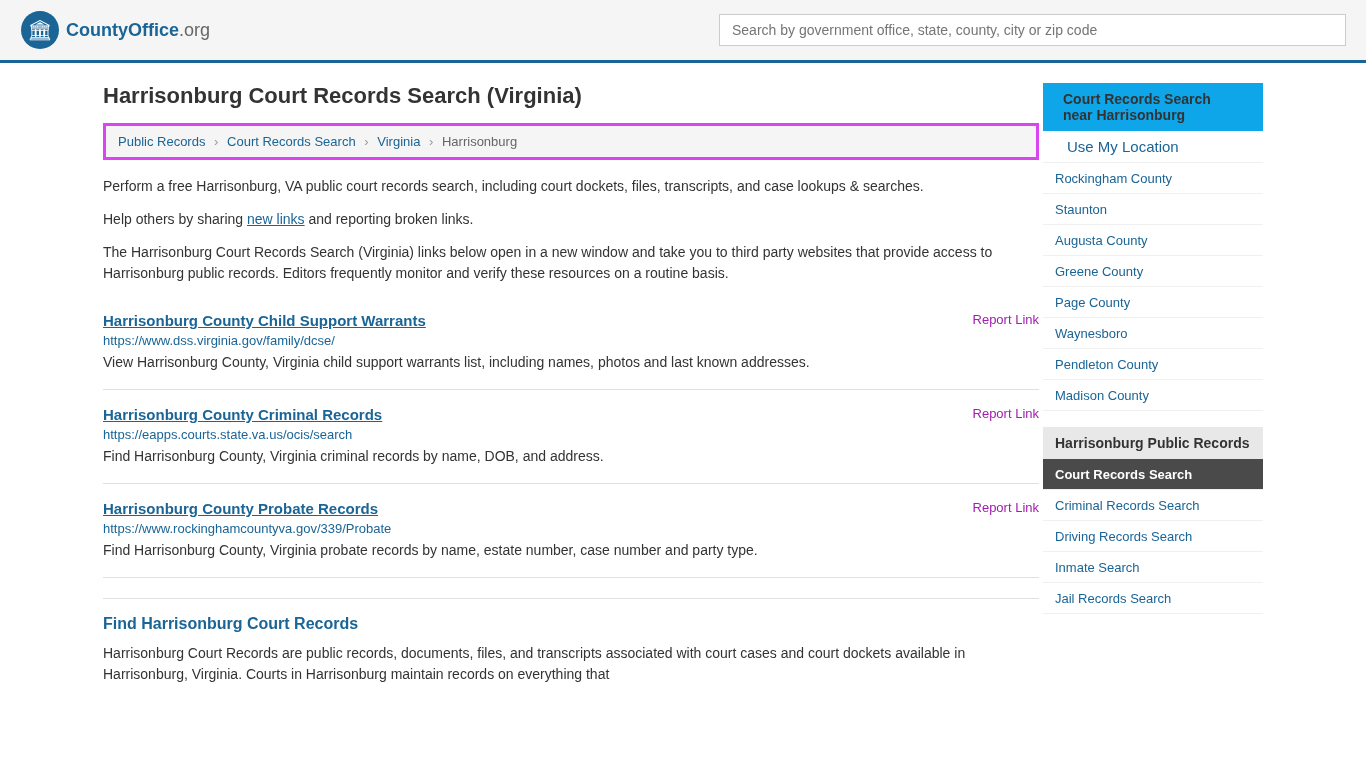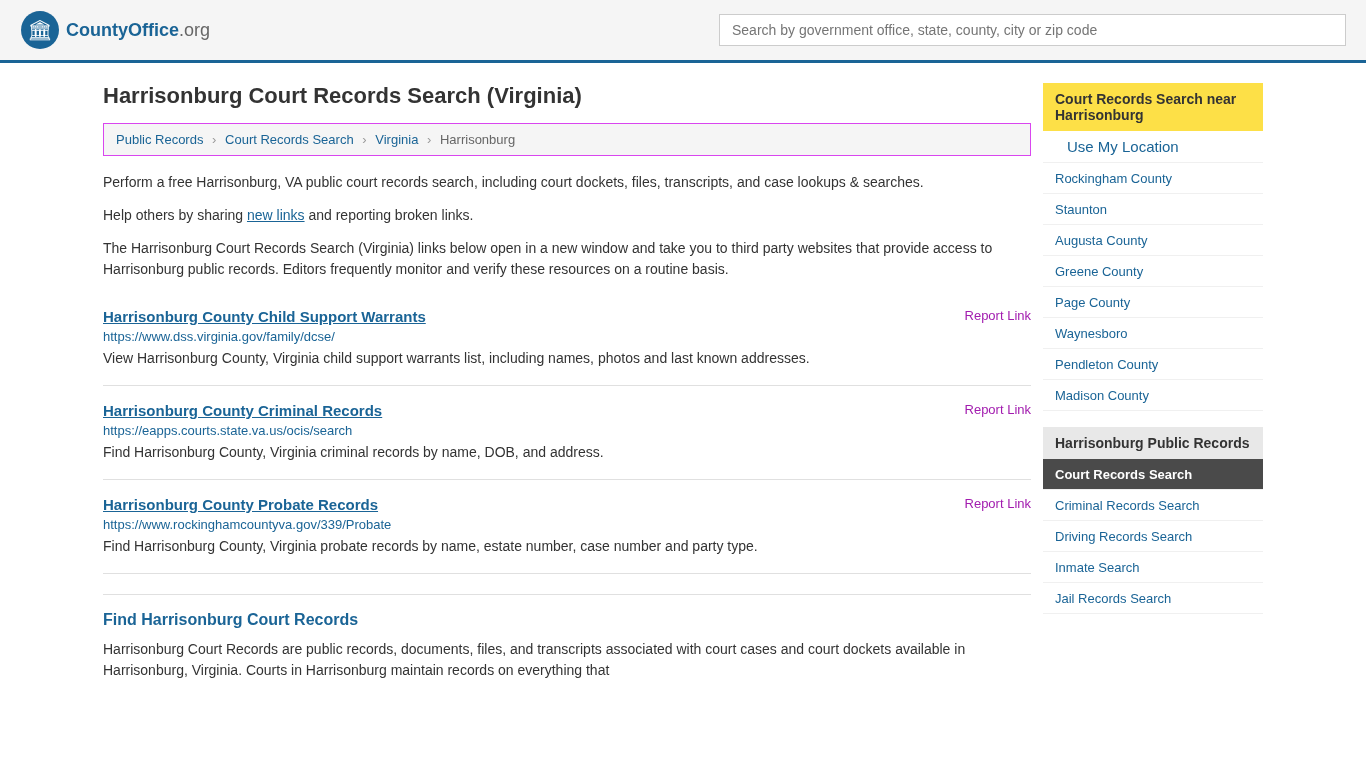--- a/index.html
+++ b/index.html
@@ -31,42 +31,42 @@
       color: #999;
       outline: none;
     }
 
     
     #main-container {
       max-width: 1200px;
       margin: 0 auto;
       padding: 20px 20px;
       display: flex;
-      gap: 12px;
+      gap: 4px;
     }
     #content {
       flex: 1;
     }
     #sidebar {
       width: 220px;
       flex-shrink: 0;
     }
 
     
     #page-title {
       font-size: 22px;
       font-weight: bold;
       color: #333;
       margin-bottom: 14px;
     }
 
     
     #breadcrumb {
       background: #f5f5f5;
-      border: 1px solid #d946ef;
+      border: 3px solid #d946ef;
       padding: 8px 12px;
       font-size: 13px;
       color: #666;
       margin-bottom: 16px;
     }
     #breadcrumb a {
       color: #1a6496;
       text-decoration: none;
     }
     #breadcrumb .sep { margin: 0 5px; color: #999; }
@@ -129,22 +129,22 @@
       font-weight: bold;
       color: #1a6496;
       margin-bottom: 10px;
     }
 
     
     .sidebar-section {
       margin-bottom: 16px;
     }
     .sidebar-header {
-      background: #fde047;
-      padding: 8px 12px;
+      background: #0ea5e9;
+      padding: 8px 20px;
       font-size: 14px;
       font-weight: bold;
       color: #333;
       margin-bottom: 0;
     }
     .sidebar-item {
       padding: 7px 12px;
       border-bottom: 1px solid #f0f0f0;
     }
     .sidebar-item a {

